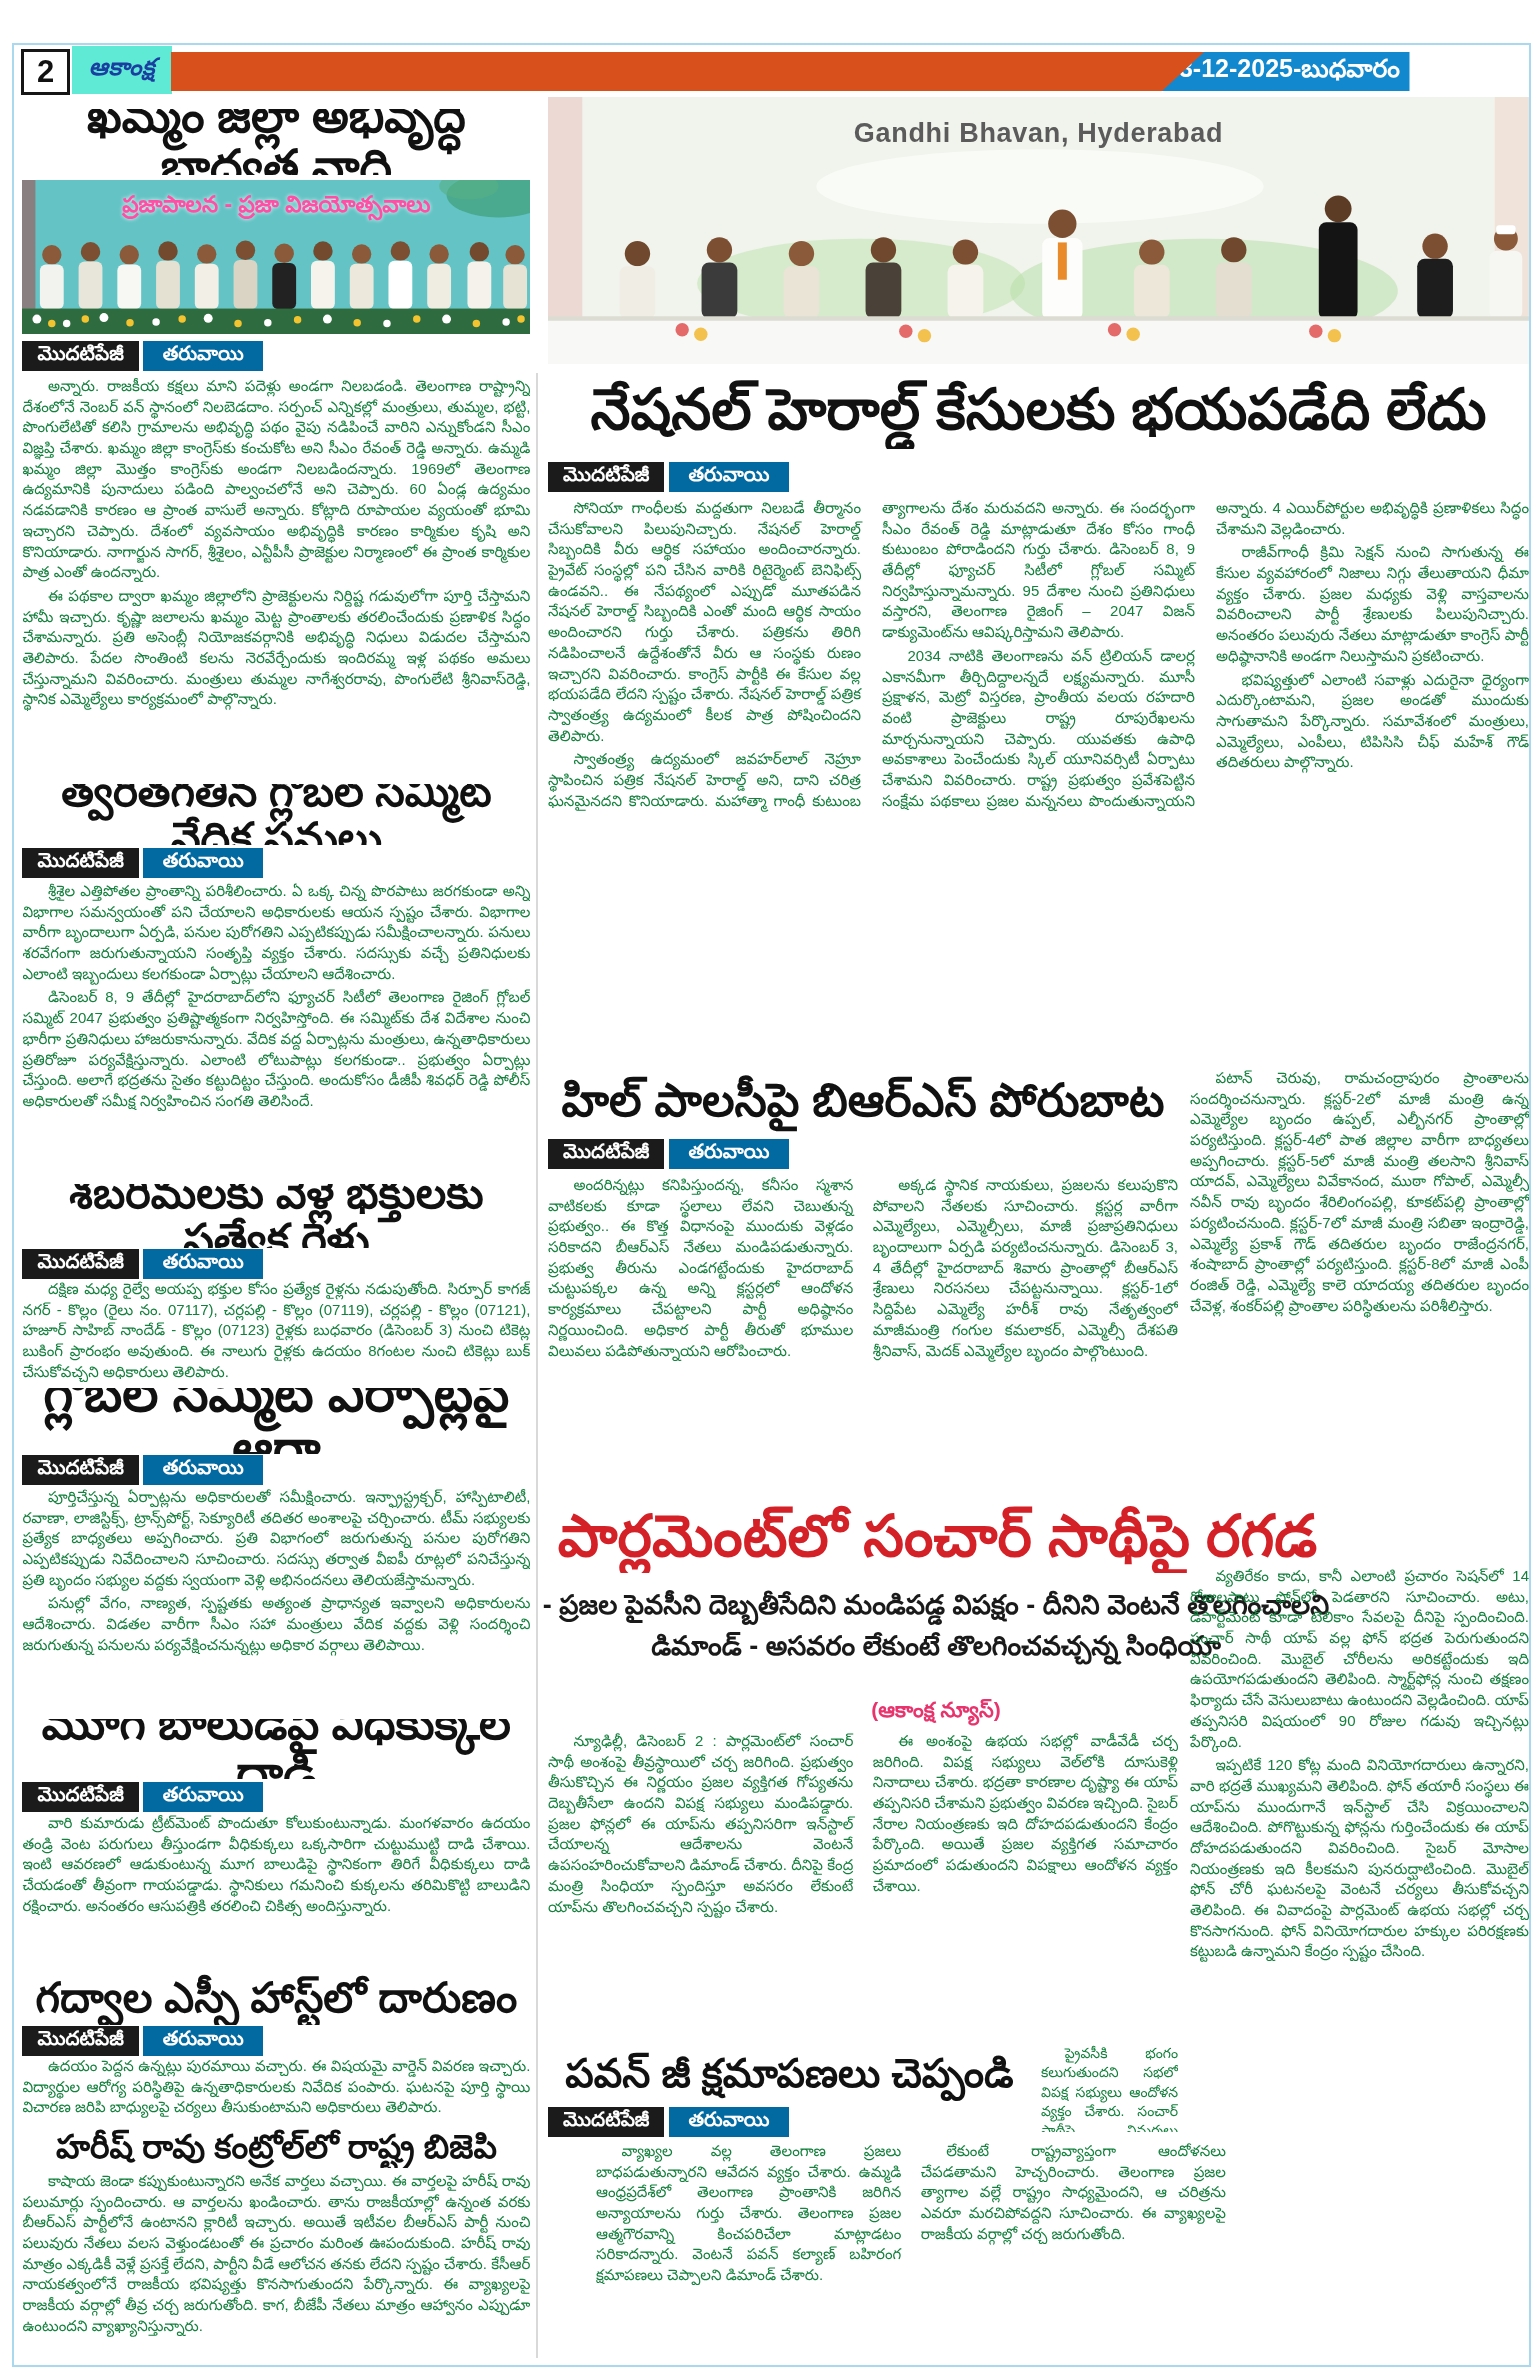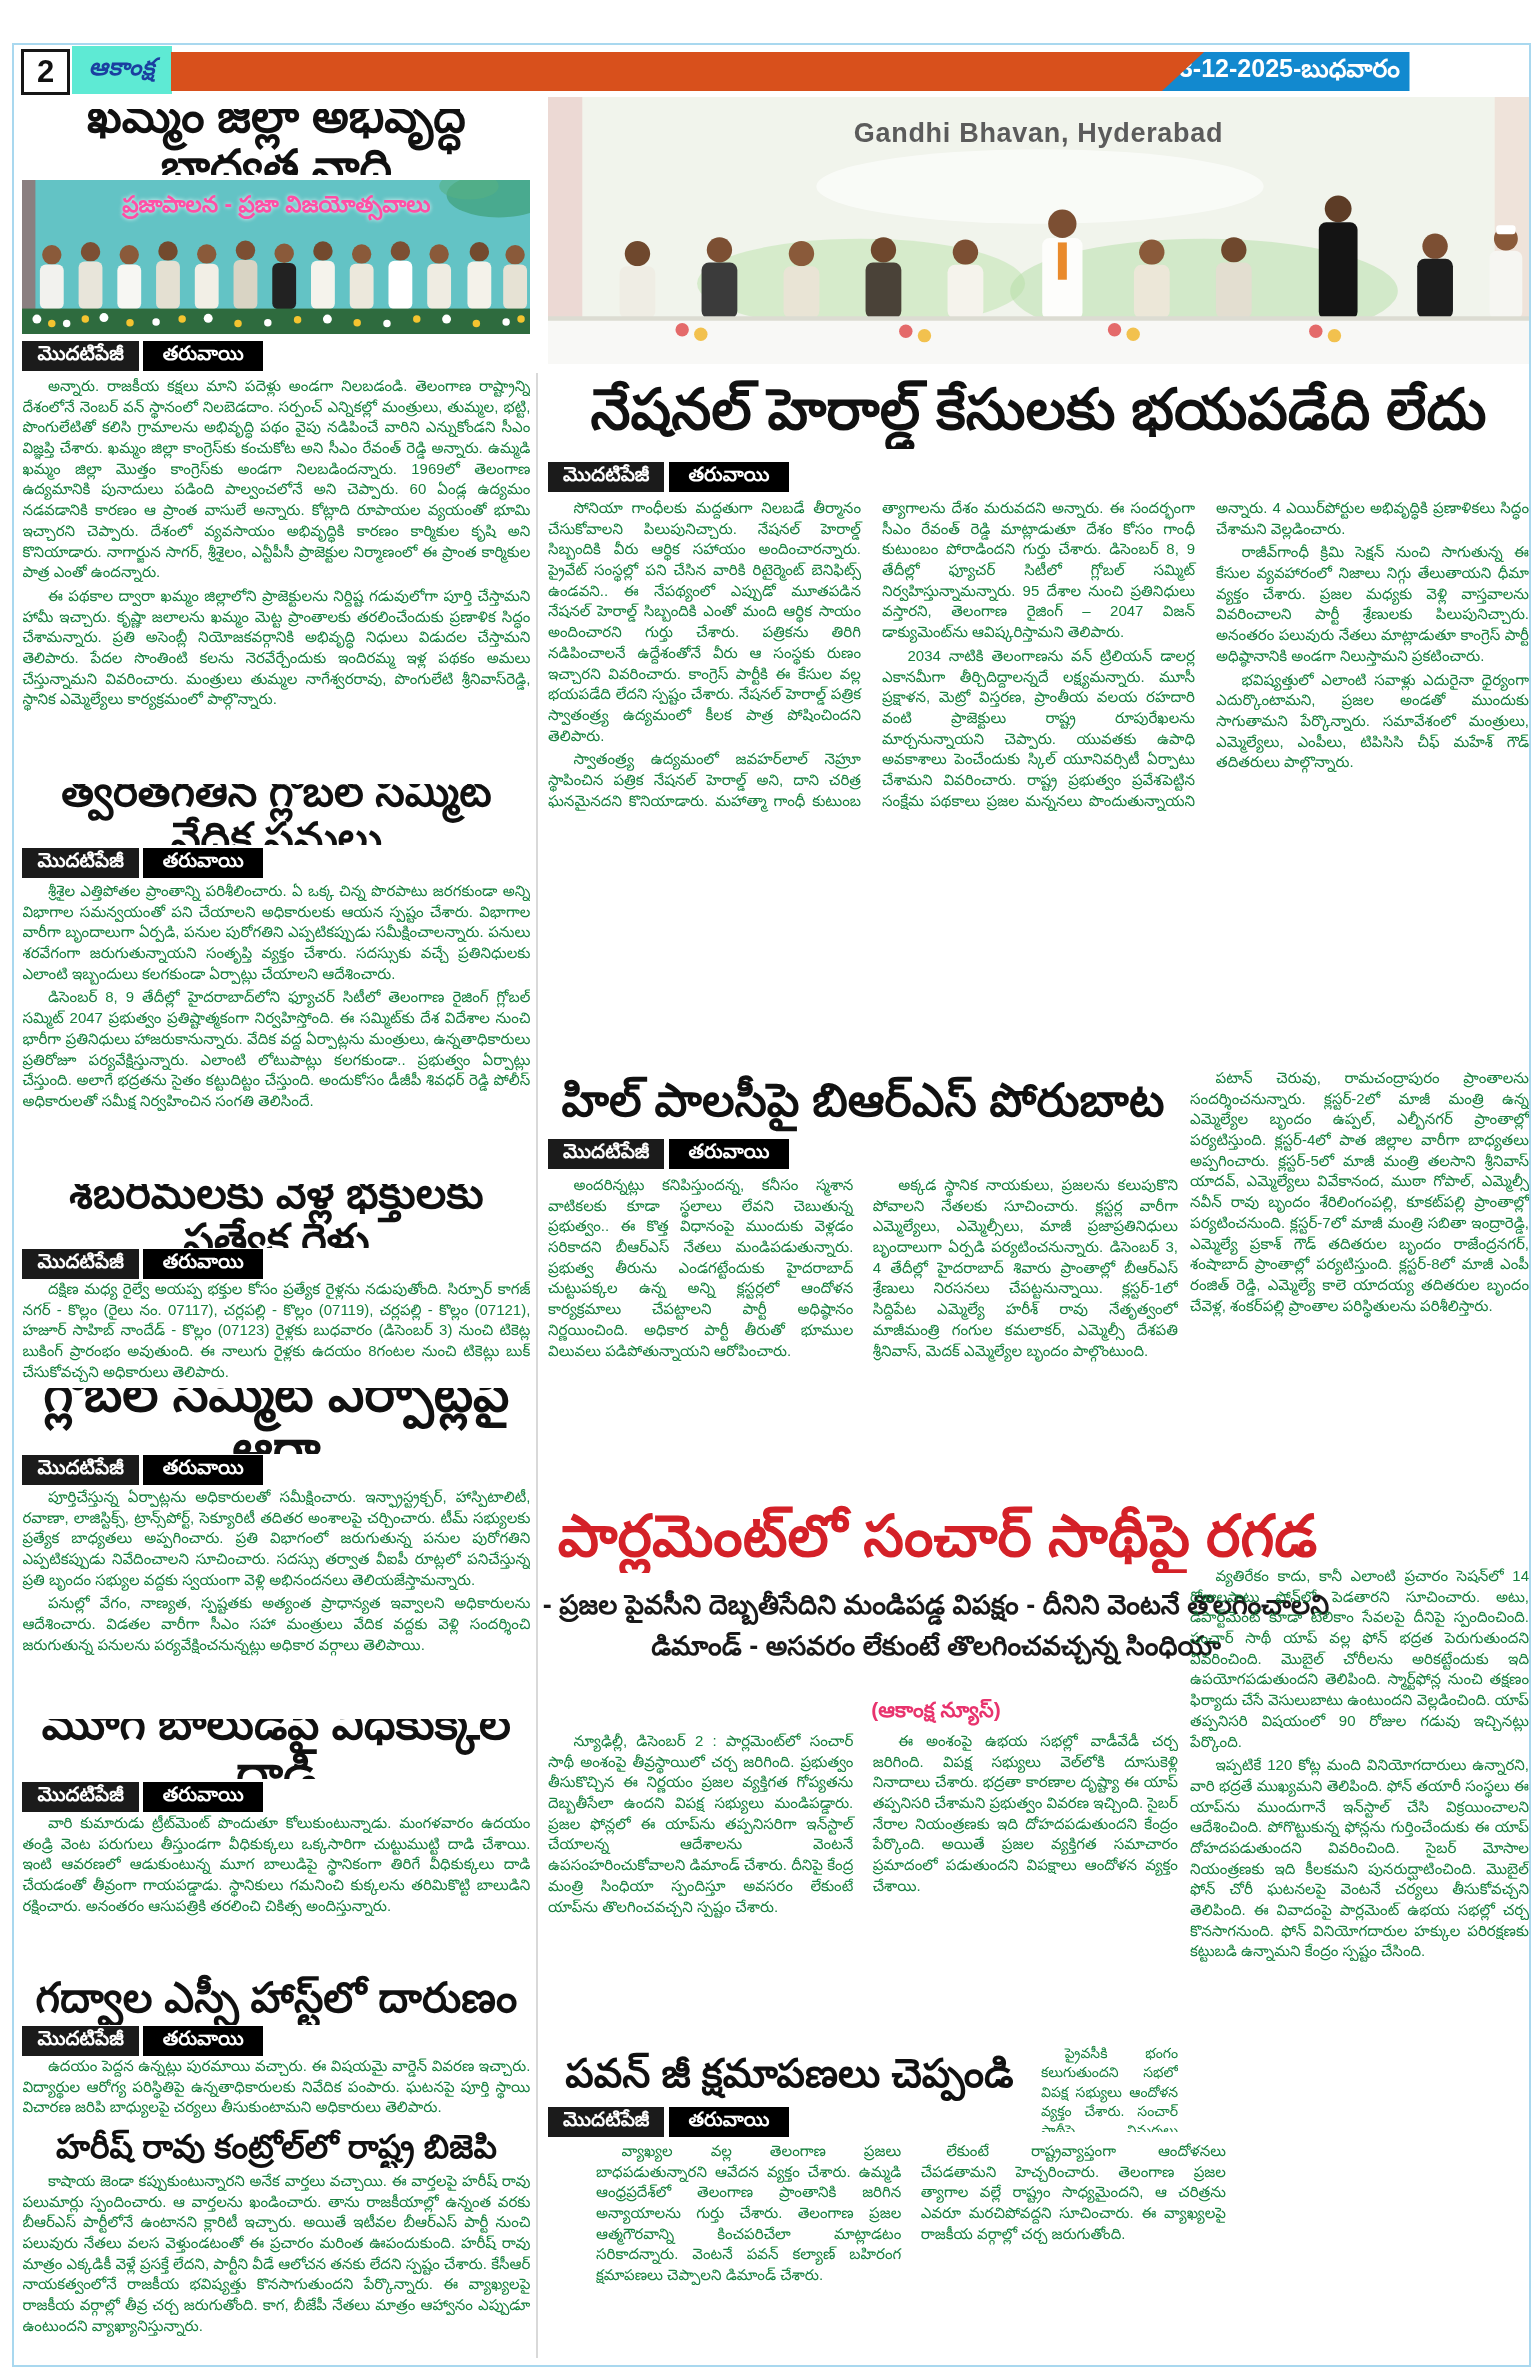--- a/index.html
+++ b/index.html
@@ -23,21 +23,21 @@
   .hl{font-weight:bold;color:#111;line-height:1.08;display:flex;align-items:center;justify-content:center;
       text-align:center;overflow:hidden;}
   .hl-red{color:#d42128;}
   .subhl{font-weight:bold;color:#1a1a1a;text-align:center;overflow:hidden;}
   .credit{color:#e8336d;font-weight:bold;text-align:center;font-size:21px;overflow:hidden;}
 
   
   .clabel{display:flex;height:30px;overflow:hidden;font-weight:bold;}
   .clabel .lb{background:#1b1b1b;color:#fff;display:flex;align-items:center;justify-content:center;
               font-size:20px;padding:0 15px;}
-  .clabel .lr{background:#000000;color:#fff;display:flex;align-items:center;justify-content:center;
+  .clabel .lr{background:#0369a1;color:#fff;display:flex;align-items:center;justify-content:center;
               font-size:20px;padding:0 19.4px;margin-left:4.5px;}
 
   
   .body-txt{font-size:15px;line-height:1.38;text-align:justify;color:#15803d;overflow:hidden;}
   .body-txt p{margin:0 0 3px 0;text-indent:1.7em;}
   .cols2{column-count:2;column-gap:19.4px;}
   .cols3{column-count:3;column-gap:21px;}
 
   .vrule{left:536px;top:373px;width:1.5px;height:1985px;background:#d9d9d9;}
 

